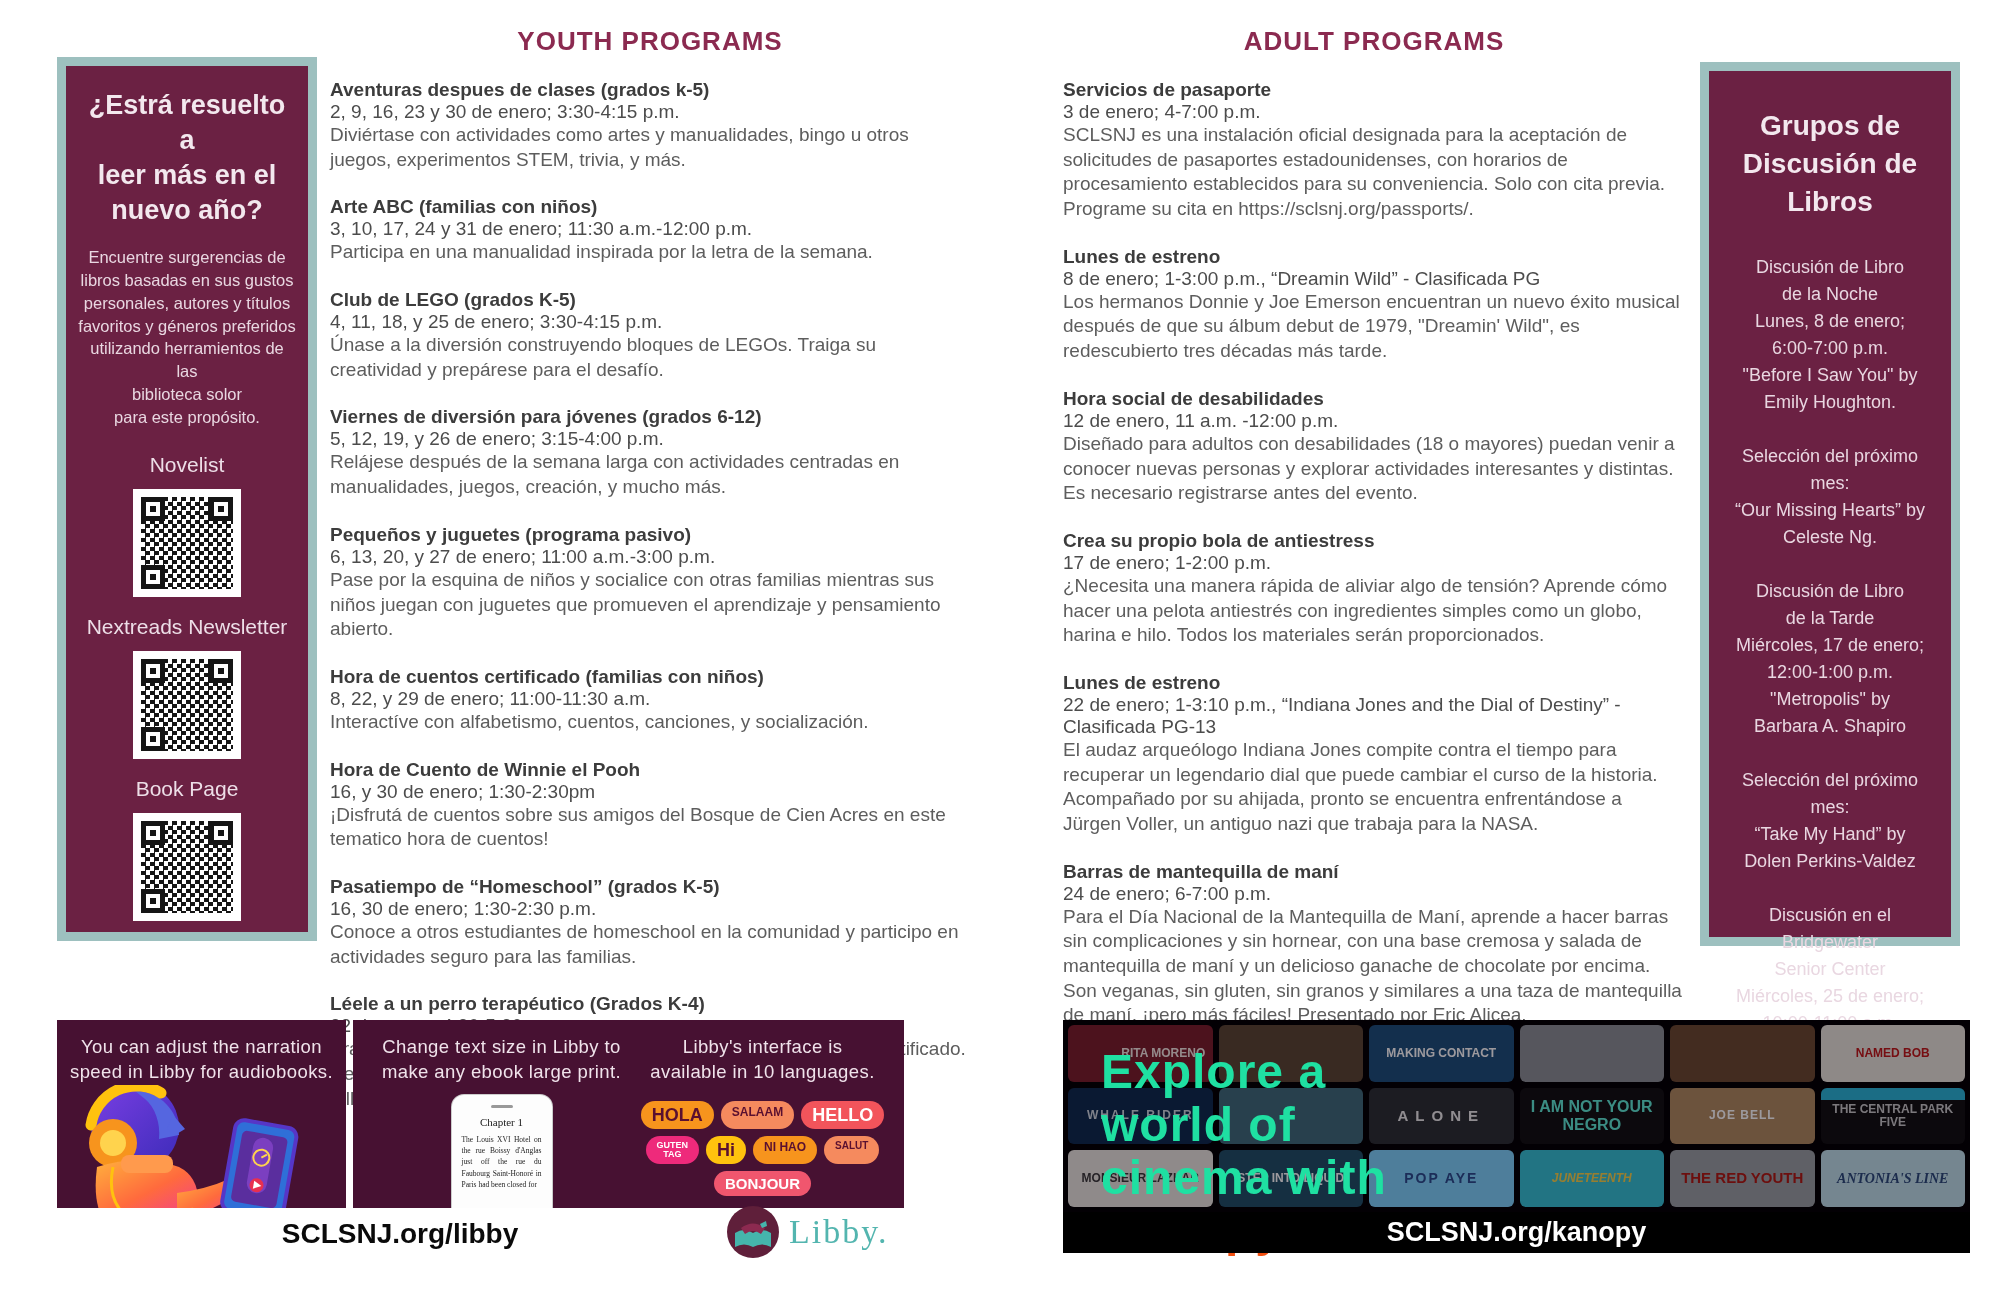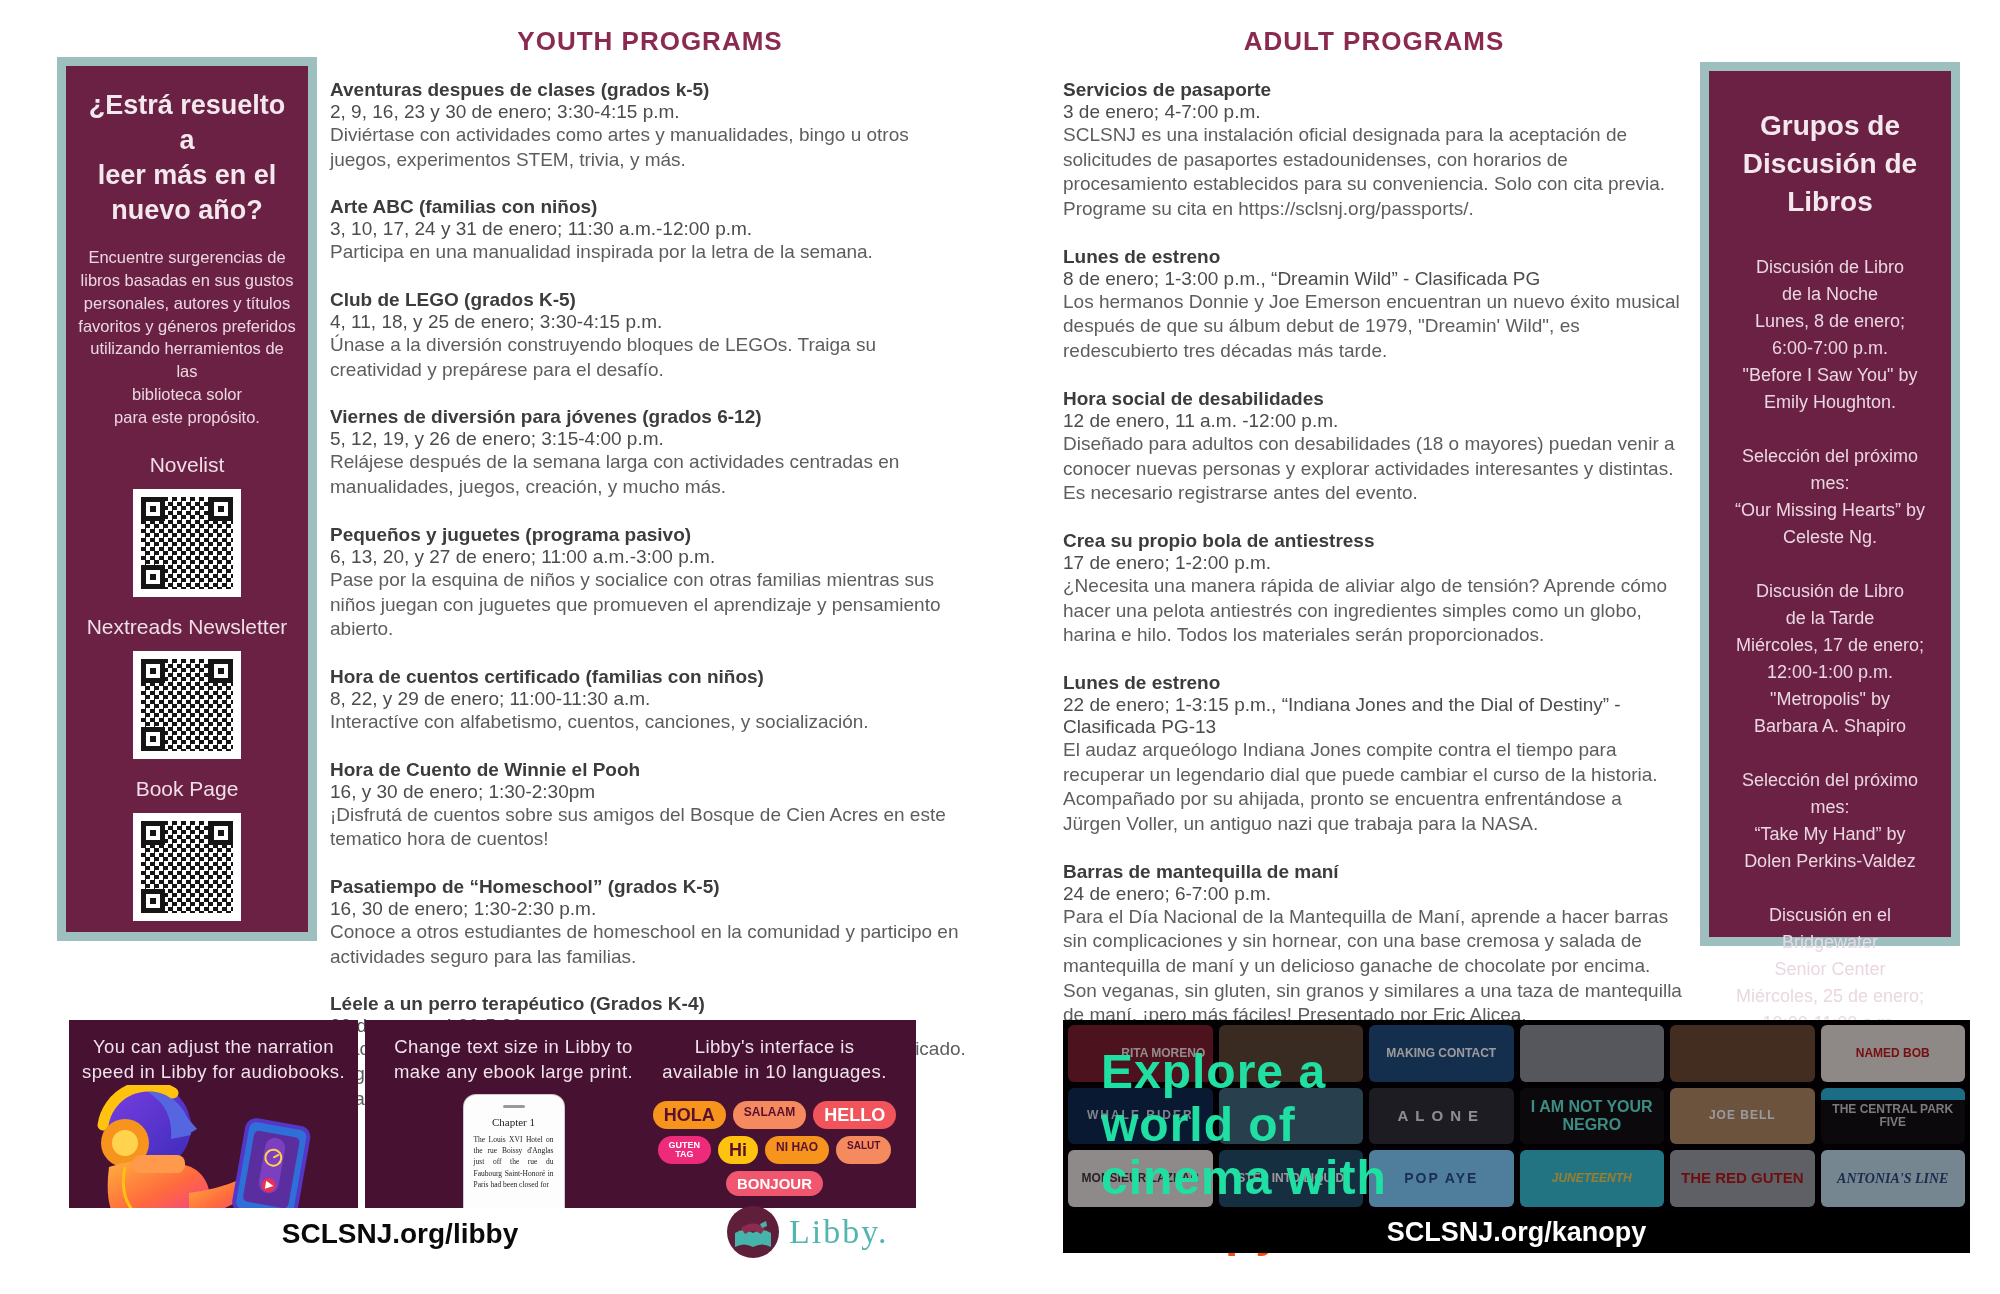--- a/index.html
+++ b/index.html
@@ -27,21 +27,21 @@
   .prog-col{position:absolute;top:26px;}
   #youth-col{left:330px;width:640px;}
   #adult-col{left:1063px;width:622px;}
   .col-heading{text-align:center;font-size:26px;font-weight:bold;letter-spacing:1px;color:#8b2a50;margin:0 0 22px 0;}
   .prog{margin-bottom:24px;}
   .prog-title{font-size:19px;font-weight:bold;color:#3c3c3c;}
   .prog-when{font-size:19px;color:#4c4c4c;}
   .prog-desc{font-size:19px;color:#5d5d5d;line-height:1.3;}
 
   
-  .lp{position:absolute;top:1020px;height:188px;background:#471132;color:#f0e3eb;overflow:hidden;margin-left:12px;}
+  .lp{position:absolute;top:1020px;height:188px;background:#471132;color:#f0e3eb;overflow:hidden;}
   #lp1{left:57px;width:289px;} #lp2{left:353px;width:297px;} #lp3{left:621px;width:283px;}
   .lp-cap{text-align:center;font-size:18.5px;letter-spacing:.4px;padding-top:15px;line-height:1.35;}
   .phone{margin:10px auto 0;width:100px;height:122px;background:#fdfdfd;border-radius:12px 12px 0 0;box-shadow:0 0 0 1px #ccc;padding:10px 10px 0;box-sizing:border-box;color:#222;}
   .phone-notch{width:22px;height:3px;background:#999;border-radius:2px;margin:0 auto 8px;}
   .phone-chapter{font-family:"Liberation Serif",serif;font-size:11px;text-align:center;margin-bottom:6px;}
   .phone-text{font-family:"Liberation Serif",serif;font-size:7.5px;line-height:1.5;text-align:justify;}
   .bubbles{display:flex;flex-wrap:wrap;justify-content:center;gap:7px;margin-top:16px;padding:0 16px;}
   .bub{border-radius:15px;padding:5px 11px;font-weight:800;color:#5a1030;font-size:12px;line-height:1.0;}
   .bub.big{font-size:18px;}
   .bub.b1{background:#f7941d;} .bub.b2{background:#f58a5e;} .bub.b3{background:#f2545b;color:#fff;}
@@ -181,21 +181,21 @@
     <div class="prog-when pre">12 de enero, 11 a.m. -12:00 p.m.</div>
     <div class="prog-desc pre">Diseñado para adultos con desabilidades (18 o mayores) puedan venir a conocer nuevas personas y explorar actividades interesantes y distintas. Es necesario registrarse antes del evento.</div>
   </div>
   <div class="prog">
     <div class="prog-title">Crea su propio bola de antiestress</div>
     <div class="prog-when pre">17 de enero; 1-2:00 p.m.</div>
     <div class="prog-desc pre">¿Necesita una manera rápida de aliviar algo de tensión? Aprende cómo hacer una pelota antiestrés con ingredientes simples como un globo, harina e hilo. Todos los materiales serán proporcionados.</div>
   </div>
   <div class="prog">
     <div class="prog-title">Lunes de estreno</div>
-    <div class="prog-when pre">22 de enero; 1-3:15 p.m., “Indiana Jones and the Dial of Destiny” -
+    <div class="prog-when pre">22 de enero; 1-3:10 p.m., “Indiana Jones and the Dial of Destiny” -
 Clasificada PG-13</div>
     <div class="prog-desc pre">El audaz arqueólogo Indiana Jones compite contra el tiempo para recuperar un legendario dial que puede cambiar el curso de la historia. Acompañado por su ahijada, pronto se encuentra enfrentándose a Jürgen Voller, un antiguo nazi que trabaja para la NASA.</div>
   </div>
   <div class="prog">
     <div class="prog-title">Barras de mantequilla de maní</div>
     <div class="prog-when pre">24 de enero; 6-7:00 p.m.</div>
     <div class="prog-desc pre">Para el Día Nacional de la Mantequilla de Maní, aprende a hacer barras sin complicaciones y sin hornear, con una base cremosa y salada de mantequilla de maní y un delicioso ganache de chocolate por encima. Son veganas, sin gluten, sin granos y similares a una taza de mantequilla de maní, ¡pero más fáciles! Presentado por Eric Alicea.</div>
   </div>
 </section>
 
@@ -353,21 +353,21 @@
     <div class="tile t14">
         <span>STEP INTO LIQUID</span>
       </div>
     <div class="tile t15">
         <span>POP AYE</span>
       </div>
     <div class="tile t16">
         <span>JUNETEENTH</span>
       </div>
     <div class="tile t17">
-        <span>THE RED GUTEN</span>
+        <span>THE RED YOUTH</span>
       </div>
     <div class="tile t18">
         <span>ANTONIA'S LINE</span>
       </div>
   </div>
   <div class="ktag">
     <span class="pre">Explore a
 world of
 cinema with</span><br>
     <span class="brand">Kanopy.</span>

